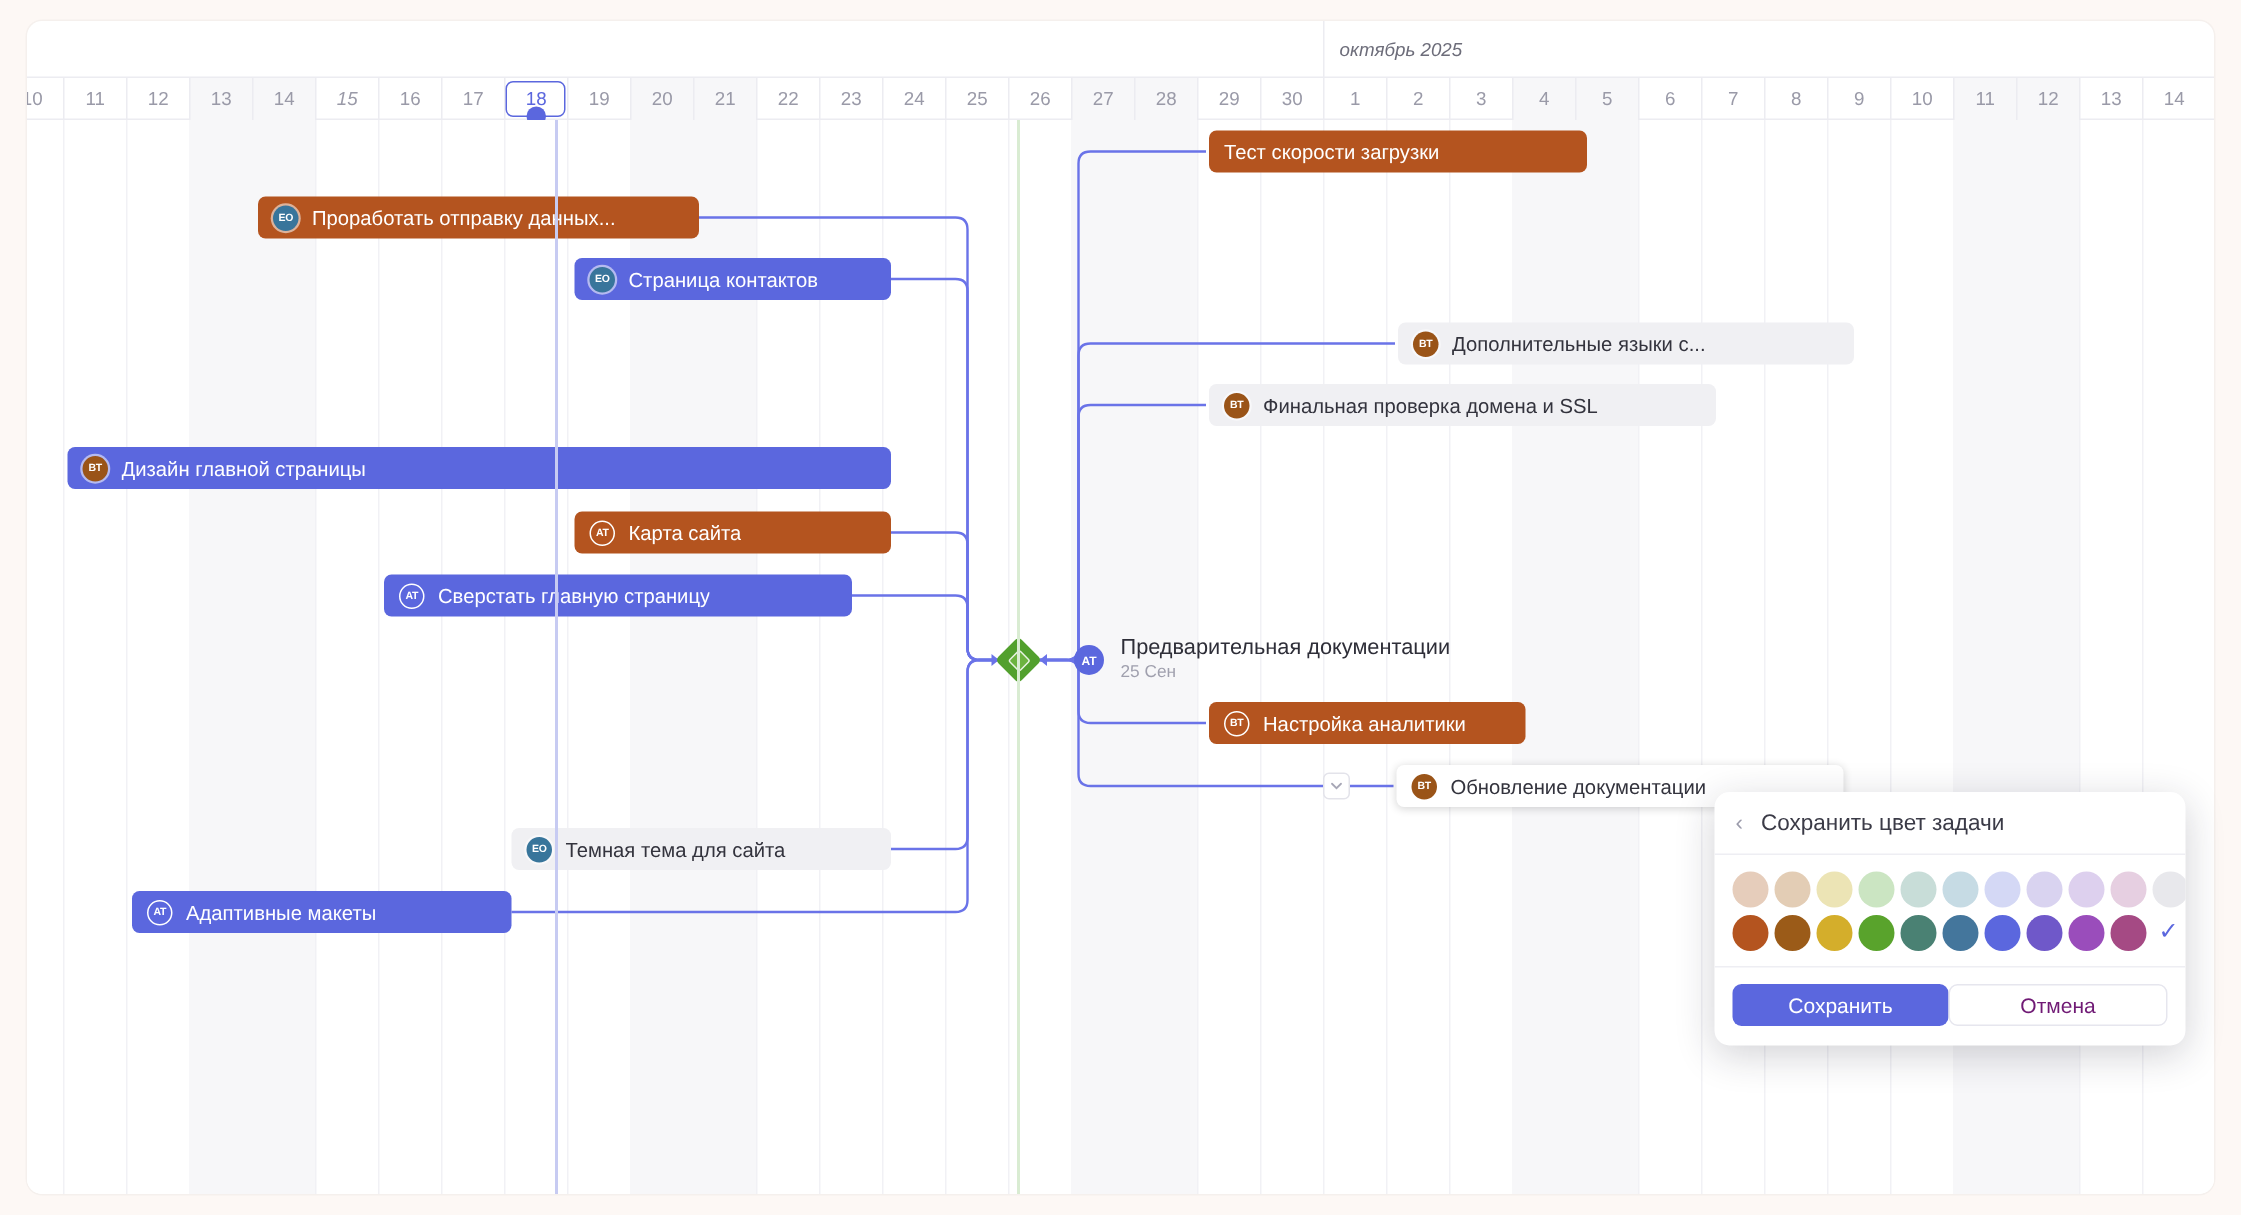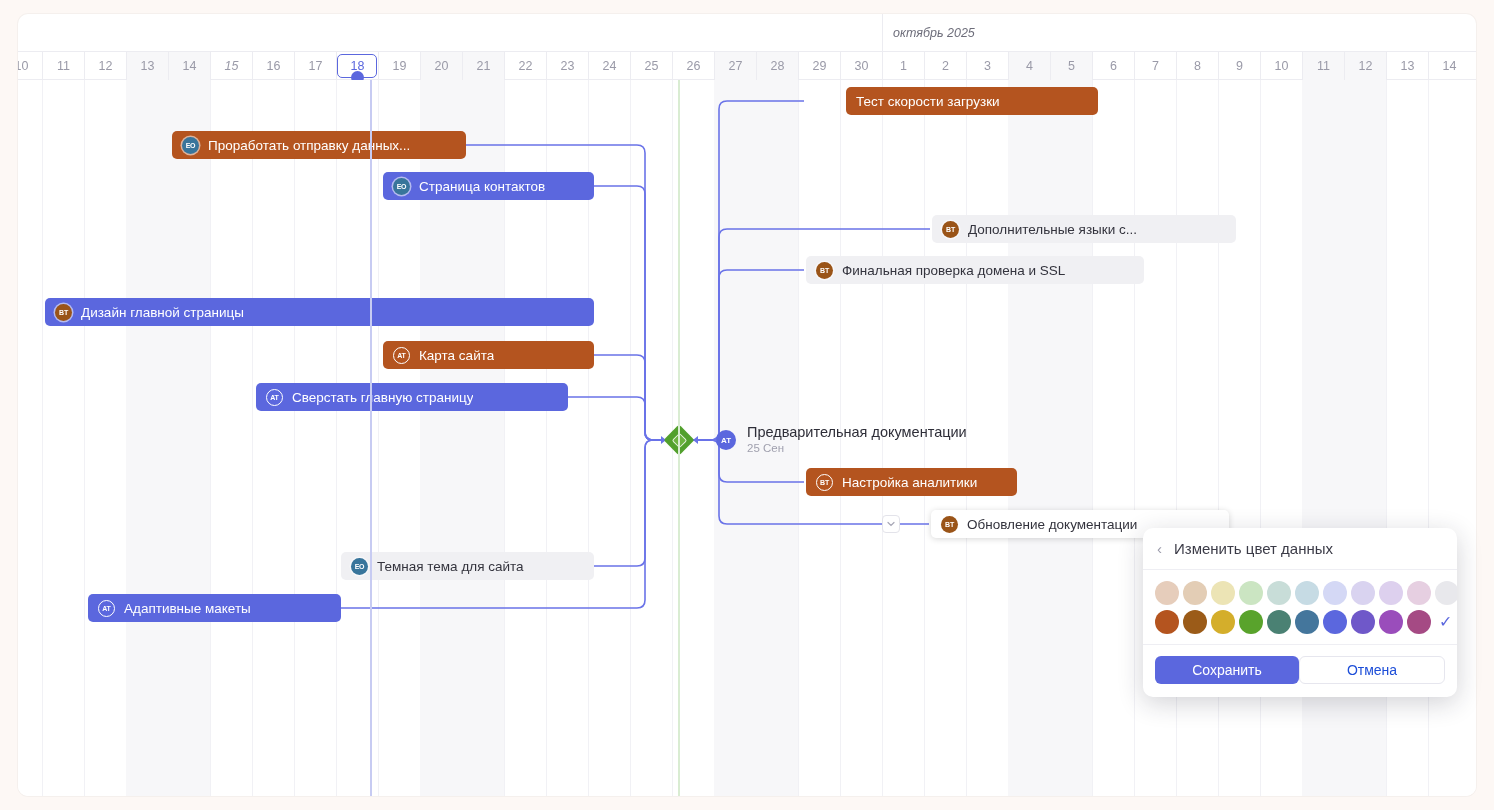--- a/index.html
+++ b/index.html
@@ -192,21 +192,21 @@
   }
   .check { color: #5b67de; font-size: 16px; margin-left: 4px; line-height: 1; }
   .popup-actions { display: flex; padding: 11px 12px 13px 12px; }
   .btn {
     flex: 1; height: 28px;
     border-radius: 6px;
     display: flex; align-items: center; justify-content: center;
     font-size: 14px;
   }
   .btn-primary { background: #5b67de; color: #fff; }
-  .btn-secondary { background: #fff; color: #1d4ed8; border: 1px solid #e6e6ee; }
+  .btn-secondary { background: #fff; color: #701a75; border: 1px solid #e6e6ee; }
 </style>
 </head>
 <body>
 
 <div id="root">
   <div class="gantt">
 
     <div class="hdr-month-row">
       <div class="month-label" id="month-label" style="left: 864px; width: 588px;">октябрь 2025</div>
     </div>
@@ -305,21 +305,21 @@
           <path d="M 323 528 H 619 Q 627 528 627 520 V 368 Q 627 360 635 360 H 647" fill="none" stroke="#6a73e8" stroke-width="1.6"></path>
           <path d="M 648 360 L 643 356 L 643 364 Z" fill="#6a73e8"></path>
           <path d="M 675 360 H 693 Q 701 360 701 352 V 29 Q 701 21 709 21 H 786" fill="none" stroke="#6a73e8" stroke-width="1.6"></path>
           <path d="M 675 360 H 693 Q 701 360 701 352 V 157 Q 701 149 709 149 H 912" fill="none" stroke="#6a73e8" stroke-width="1.6"></path>
           <path d="M 675 360 H 693 Q 701 360 701 352 V 198 Q 701 190 709 190 H 786" fill="none" stroke="#6a73e8" stroke-width="1.6"></path>
           <path d="M 675 360 H 693 Q 701 360 701 368 V 394 Q 701 402 709 402 H 786" fill="none" stroke="#6a73e8" stroke-width="1.6"></path>
           <path d="M 675 360 H 693 Q 701 360 701 368 V 436 Q 701 444 709 444 H 911" fill="none" stroke="#6a73e8" stroke-width="1.6"></path>
           <path d="M 675 360 L 680 356 L 680 364 Z" fill="#6a73e8"></path>
         </svg>
       <div id="bars-layer">
-          <div class="bar orange" style="left: 788px; top: 7px; width: 252px; margin-left: 40px;">
+          <div class="bar orange" style="left: 788px; top: 7px; width: 252px;">
             <span class="bar-label">Тест скорости загрузки</span>
           </div>
           <div class="bar orange" style="left: 154px; top: 51px; width: 294px;">
             <span class="avatar teal">EO</span>
             <span class="bar-label">Проработать отправку данных...</span>
           </div>
           <div class="bar purple" style="left: 365px; top: 92px; width: 211px;">
             <span class="avatar teal">EO</span>
             <span class="bar-label">Страница контактов</span>
           </div>
@@ -376,21 +376,21 @@
         </div>
     <div class="today-line" style="left: 352px;"></div>
         <div class="milestone-line" style="left: 660px;"></div>
       </div>
 
   </div>
 
   <div class="popup">
     <div class="popup-head">
       <span class="back-chevron">‹</span>
-      <span class="popup-title">Изменить цвет данных</span>
+      <span class="popup-title">Сохранить цвет задачи</span>
     </div>
     <div class="swatches">
       <div class="swatch-row" id="pastel-row">
           <div class="swatch" style="background: rgb(230, 205, 187);"></div>
           <div class="swatch" style="background: rgb(227, 205, 181);"></div>
           <div class="swatch" style="background: rgb(236, 228, 181);"></div>
           <div class="swatch" style="background: rgb(203, 229, 194);"></div>
           <div class="swatch" style="background: rgb(200, 221, 216);"></div>
           <div class="swatch" style="background: rgb(198, 219, 228);"></div>
           <div class="swatch" style="background: rgb(212, 216, 245);"></div>

